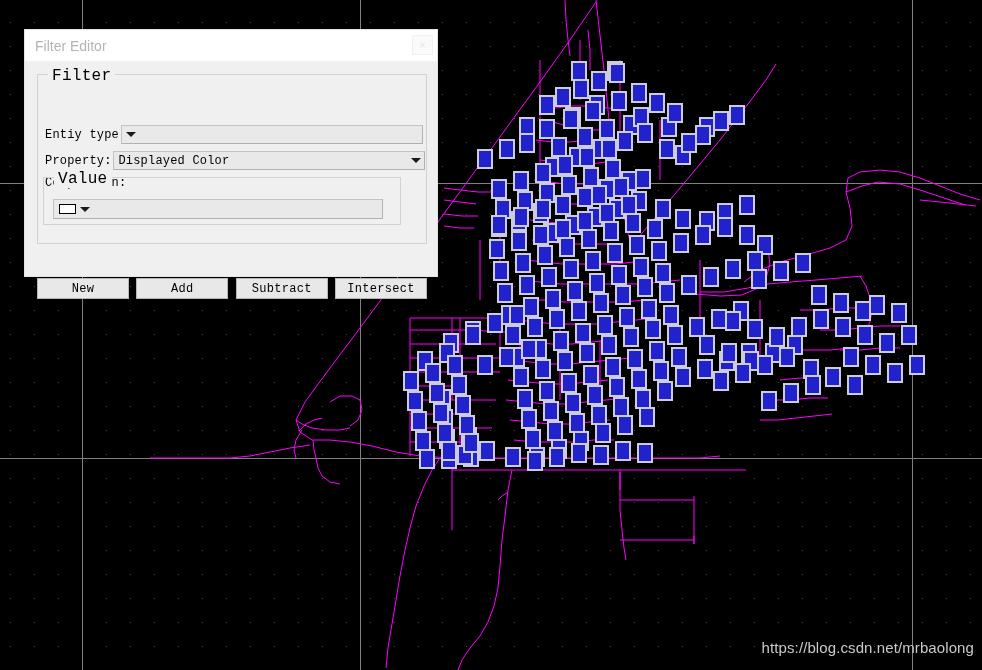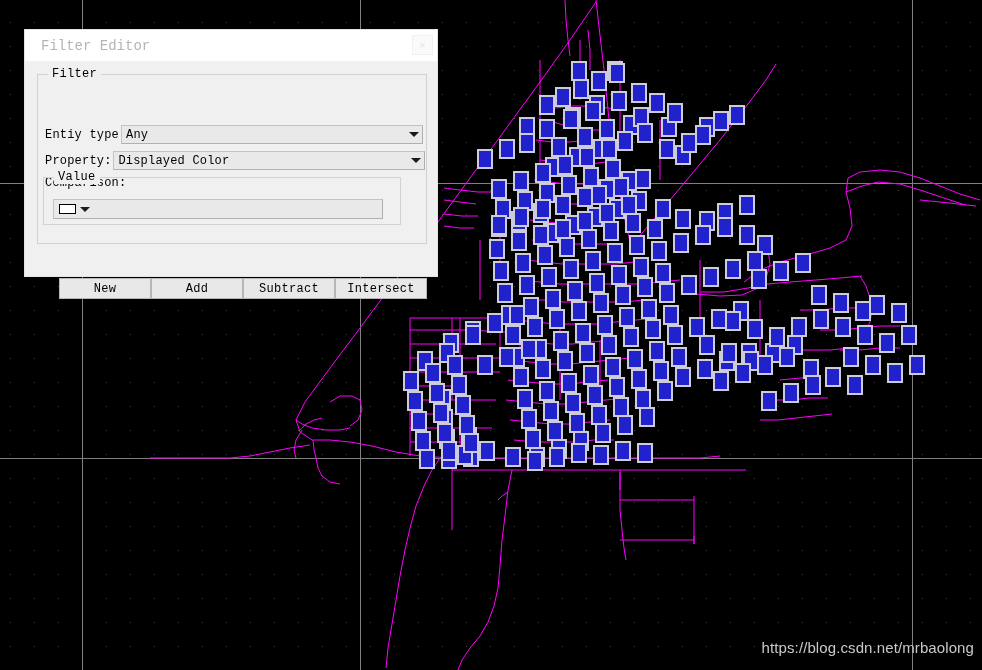--- a/index.html
+++ b/index.html
@@ -59,24 +59,24 @@
   }
   .titlebar {
     height: 31px;
     background: #ffffff;
     display: flex;
     align-items: center;
     position: relative;
     border-bottom: 1px solid #f2f2f2;
   }
   .titlebar .title {
-    margin-left: 16px;
+    margin-left: 10px;
     font-size: 14px;
     color: #b4b4b4;
-    font-family: Liberation Mono, monospace;
+    font-family: Liberation Sans, sans-serif;
   }
   .titlebar .close-btn {
     position: absolute;
     right: 4px;
     top: 5px;
     width: 21px;
     height: 20px;
     background: #fafafa;
     border: 1px solid #f1f1f1;
     color: #e2e2e2;
@@ -96,21 +96,21 @@
     position: absolute;
     border: 1px solid #d2d2d2;
     box-sizing: border-box;
   }
   .groupbox > .legend {
     position: absolute;
     top: -8px;
     left: 10px;
     background: #f0f0f0;
     padding: 0 4px;
-    font-size: 12px;
+    font-size: 16px;
     color: #000;
     font-family: "Liberation Mono", monospace;
     letter-spacing: 0.3px;
   }
   #filter-group {
     left: 12px;
     top: 12px;
     width: 390px;
     height: 170px;
   }
@@ -183,21 +183,21 @@
   .combo.value-combo .combo-text {
     padding-left: 3px;
   }
 
   .button-row {
     position: absolute;
     left: 12px;
     top: 216px;
     width: 390px;
     display: flex;
-    justify-content: flex-end;
+    justify-content: space-between;
   }
   .dlg-button {
     width: 92px;
     height: 21px;
     background: #e8e8e8;
     border: 1px solid #b6b6b6;
     box-sizing: border-box;
     font-size: 12px;
     font-family: "Liberation Mono", monospace;
     color: #000;
@@ -567,21 +567,20 @@
 
   <div class="dialog-body">
 
     <div class="groupbox" id="filter-group">
       <span class="legend">Filter</span>
     </div>
 
     <div class="field-row" style="left:20px; top:63px; width:380px;">
       <span class="field-label" style="width:76px;">Entiy type:</span>
       <div class="combo" style="width:302px;">
-        <span class="combo-text">Any</span>
         <span class="arrow">
             <i></i>
           </span>
       </div>
     </div>
 
     <div class="field-row" style="left:20px; top:89px; width:380px;">
       <span class="field-label" style="width:76px;">Property:</span>
       <div class="combo" style="width:346px;">
         <span class="combo-text">Displayed Color</span>

